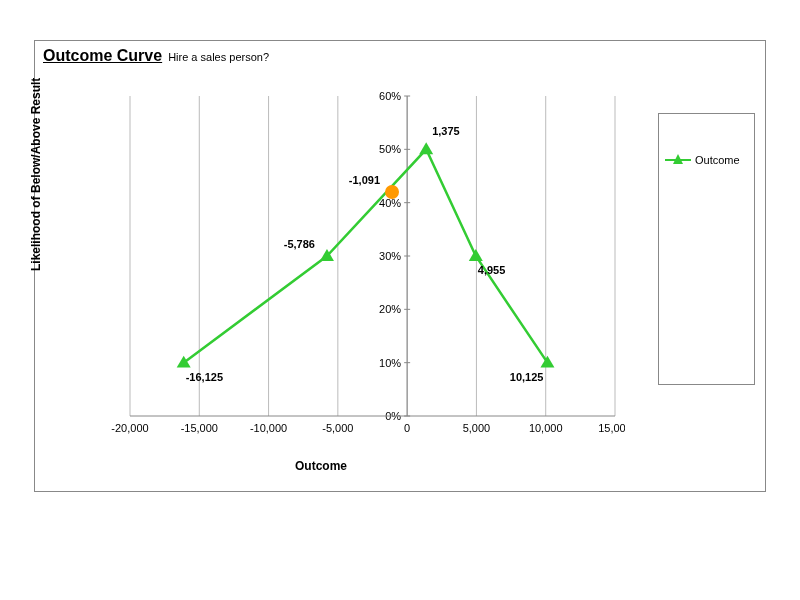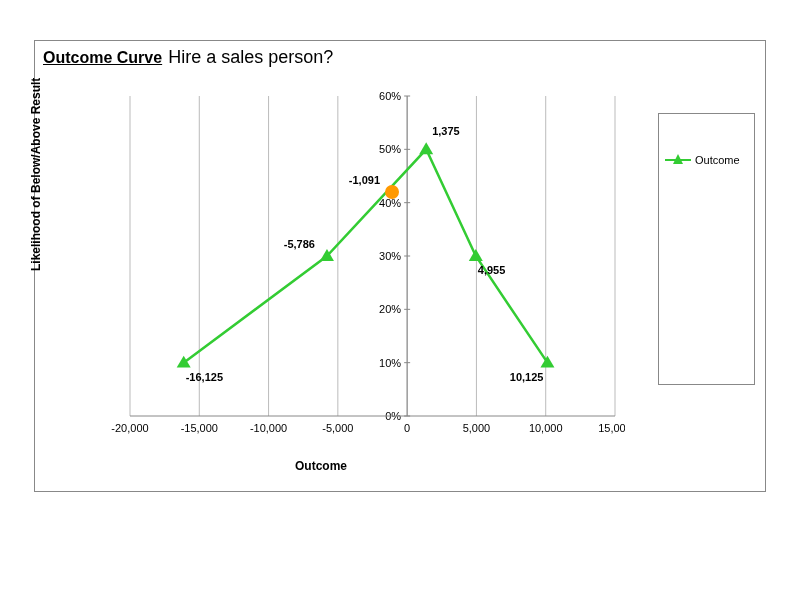--- a/index.html
+++ b/index.html
@@ -32,21 +32,21 @@
     display: flex;
     align-items: baseline;
     gap: 6px;
   }
   .main-title {
     font-size: 16px;
     font-weight: 700;
     text-decoration: underline;
   }
   .subtitle {
-    font-size: 18px;
+    font-size: 11px;
     font-weight: 400;
   }
   .ylabel {
     position: absolute;
     left: -6px;
     top: 230px;
     transform: rotate(-90deg);
     transform-origin: left top;
     font-weight: 700;
     font-size: 12px;

